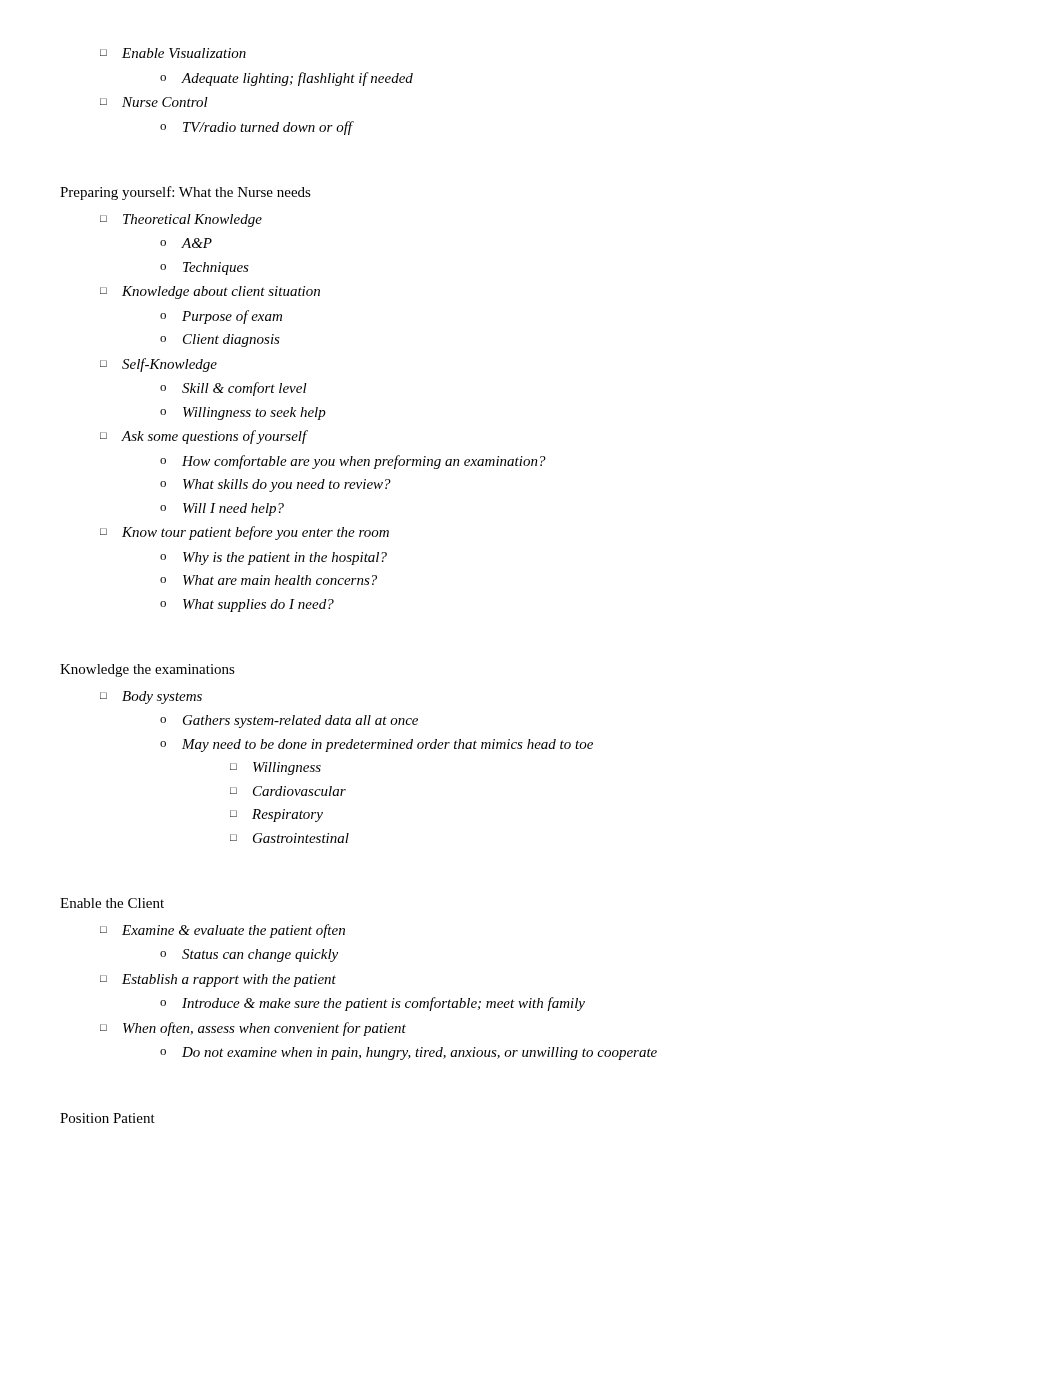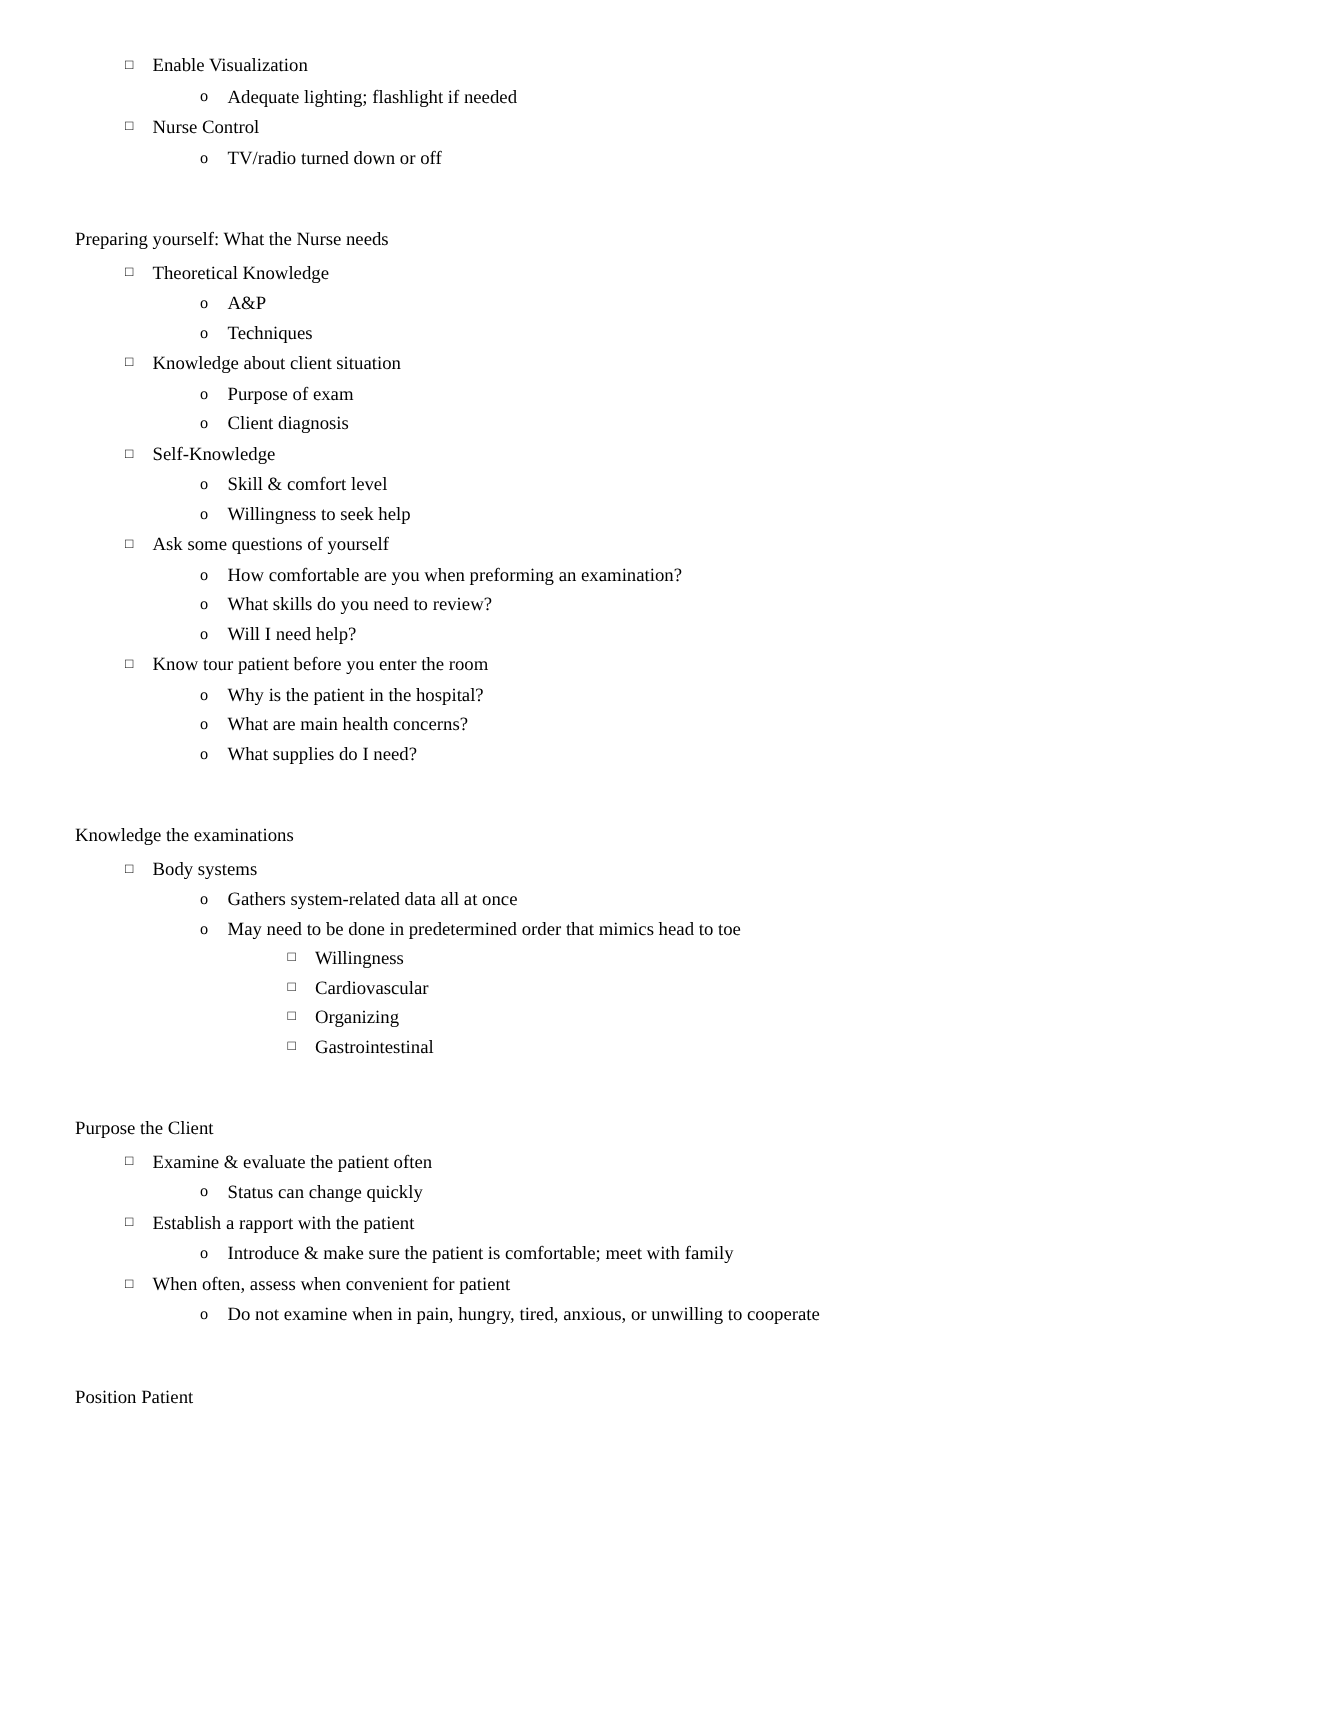--- a/index.html
+++ b/index.html
@@ -61,20 +61,21 @@
     }
 
     .bullet-level-3 .bullet-char {
       min-width: 22px;
       font-size: 11px;
       padding-top: 2px;
     }
 
     .bullet-text {
       flex: 1;
+      font-style: italic;
     }
 
     .spacer {
       height: 14px;
     }
   </style>
 </head>
 <body>
 
 <div class="bullet-level-1">
@@ -192,30 +193,30 @@
 <div class="bullet-level-3">
   <span class="bullet-char">□</span>
   <span class="bullet-text">Willingness</span>
 </div>
 <div class="bullet-level-3">
   <span class="bullet-char">□</span>
   <span class="bullet-text">Cardiovascular</span>
 </div>
 <div class="bullet-level-3">
   <span class="bullet-char">□</span>
-  <span class="bullet-text">Organizing</span>
+  <span class="bullet-text">Respiratory</span>
 </div>
 <div class="bullet-level-3">
   <span class="bullet-char">□</span>
   <span class="bullet-text">Gastrointestinal</span>
 </div>
 
 <div class="spacer"></div>
 
-<div class="section-heading">Purpose the Client</div>
+<div class="section-heading">Enable the Client</div>
 
 <div class="bullet-level-1">
   <span class="bullet-char">□</span>
   <span class="bullet-text">Examine &amp; evaluate the patient often</span>
 </div>
 <div class="bullet-level-2">
   <span class="bullet-char">o</span>
   <span class="bullet-text">Status can change quickly</span>
 </div>
 

